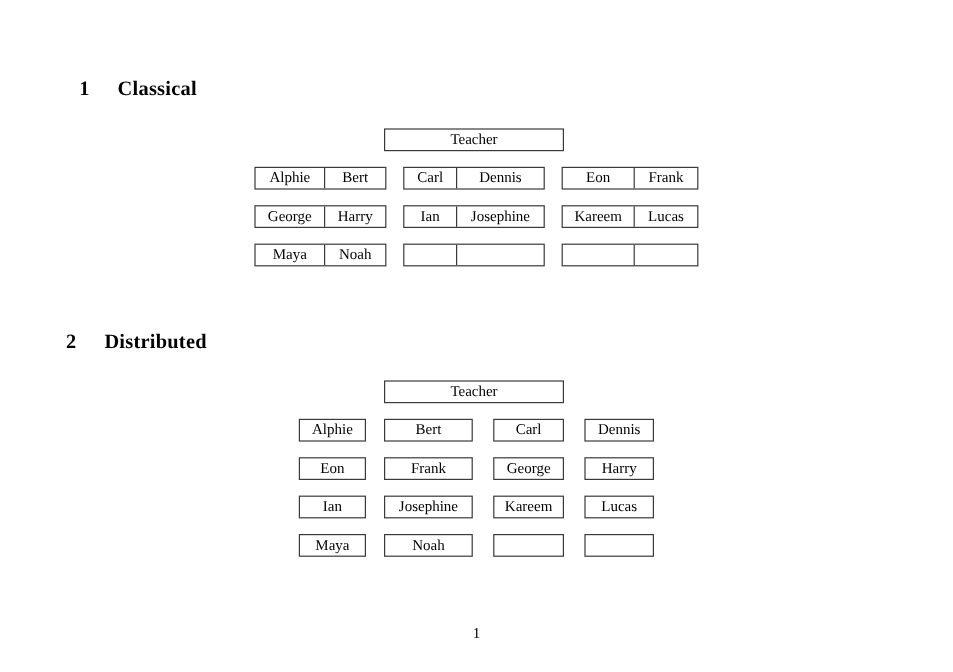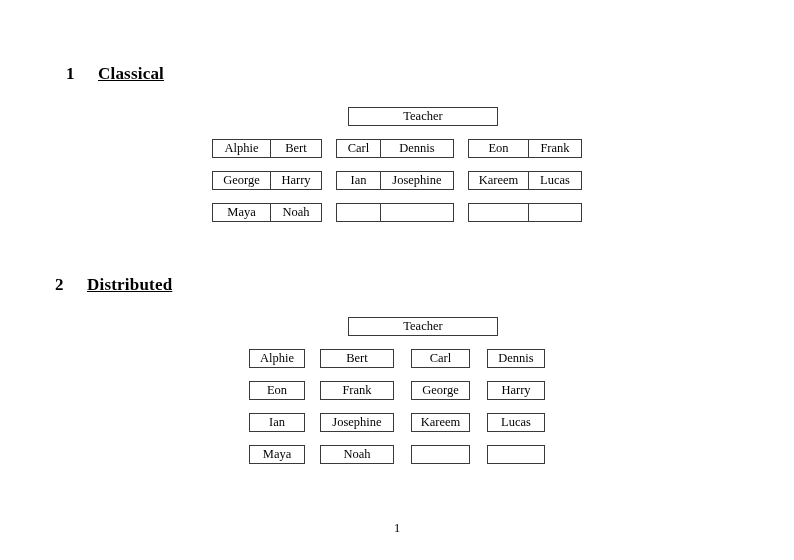--- a/index.html
+++ b/index.html
@@ -18,21 +18,20 @@
 
   .page { position: absolute; inset: 0; }
 
   
   .section-heading {
     position: absolute;
     font-weight: bold;
     font-size: 17px;
     letter-spacing: 0.2px;
     white-space: nowrap;
-    text-decoration: underline;
   }
   .section-heading .sec-num {
     display: inline-block;
     width: 32px;
   }
 
   #heading-classical   { left: 66px; top: 64px; }
   #heading-distributed { left: 55px; top: 275px; }
 
   
@@ -46,21 +45,20 @@
     text-align: center;
     font-size: 12.5px;
     white-space: nowrap;
     overflow: hidden;
   }
 
   
   .teacher-box {
     left: 320px;
     width: 150px;
-    margin-left: 28px;
   }
   #teacher-classical   { top: 107px; }
   #teacher-distributed { top: 317px; }
 
   
   .pair-table {
     position: absolute;
     box-sizing: border-box;
     border: 1px solid #3a3a3a;
     height: 19px;

